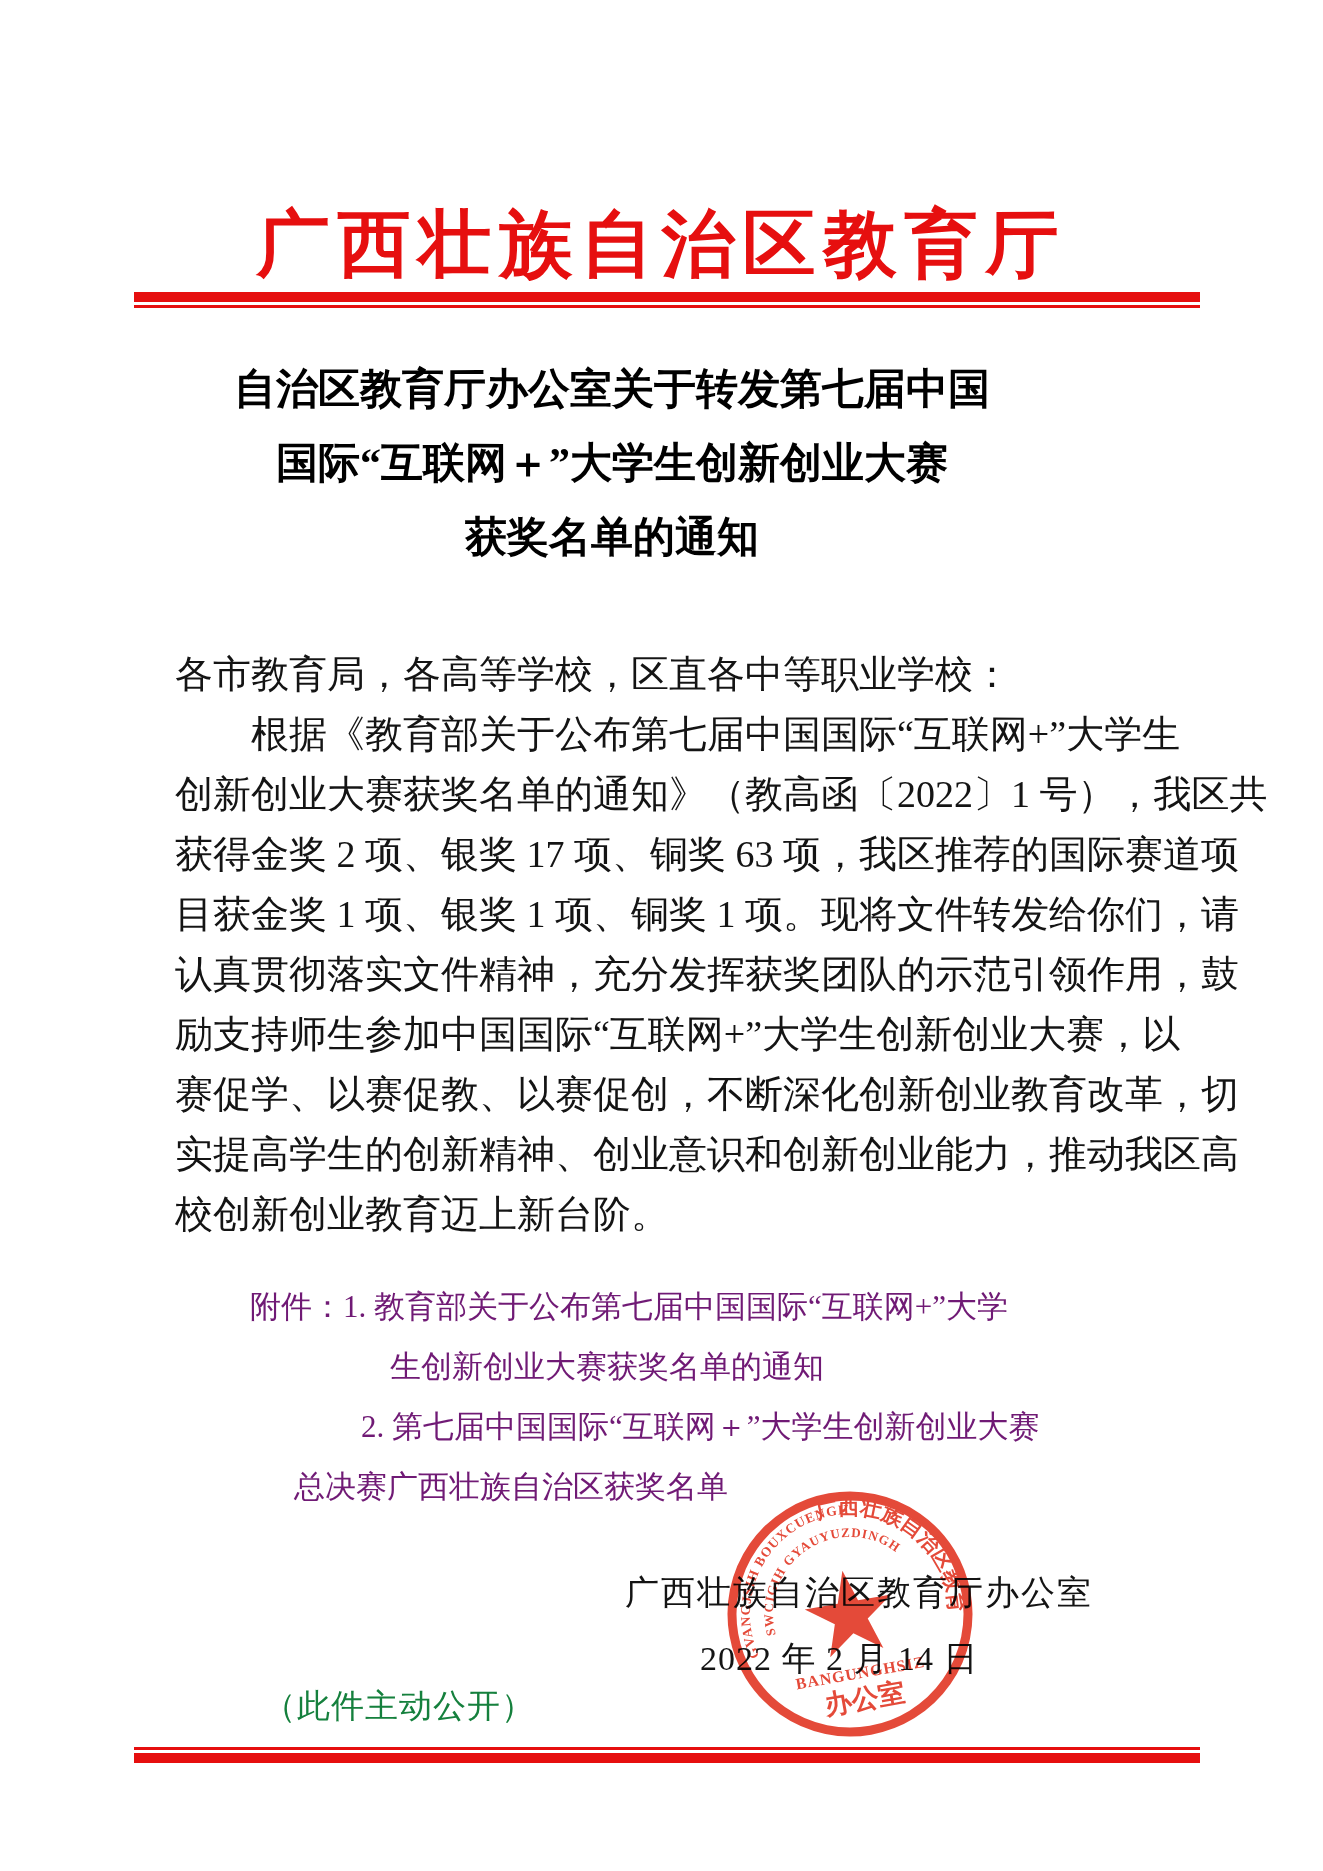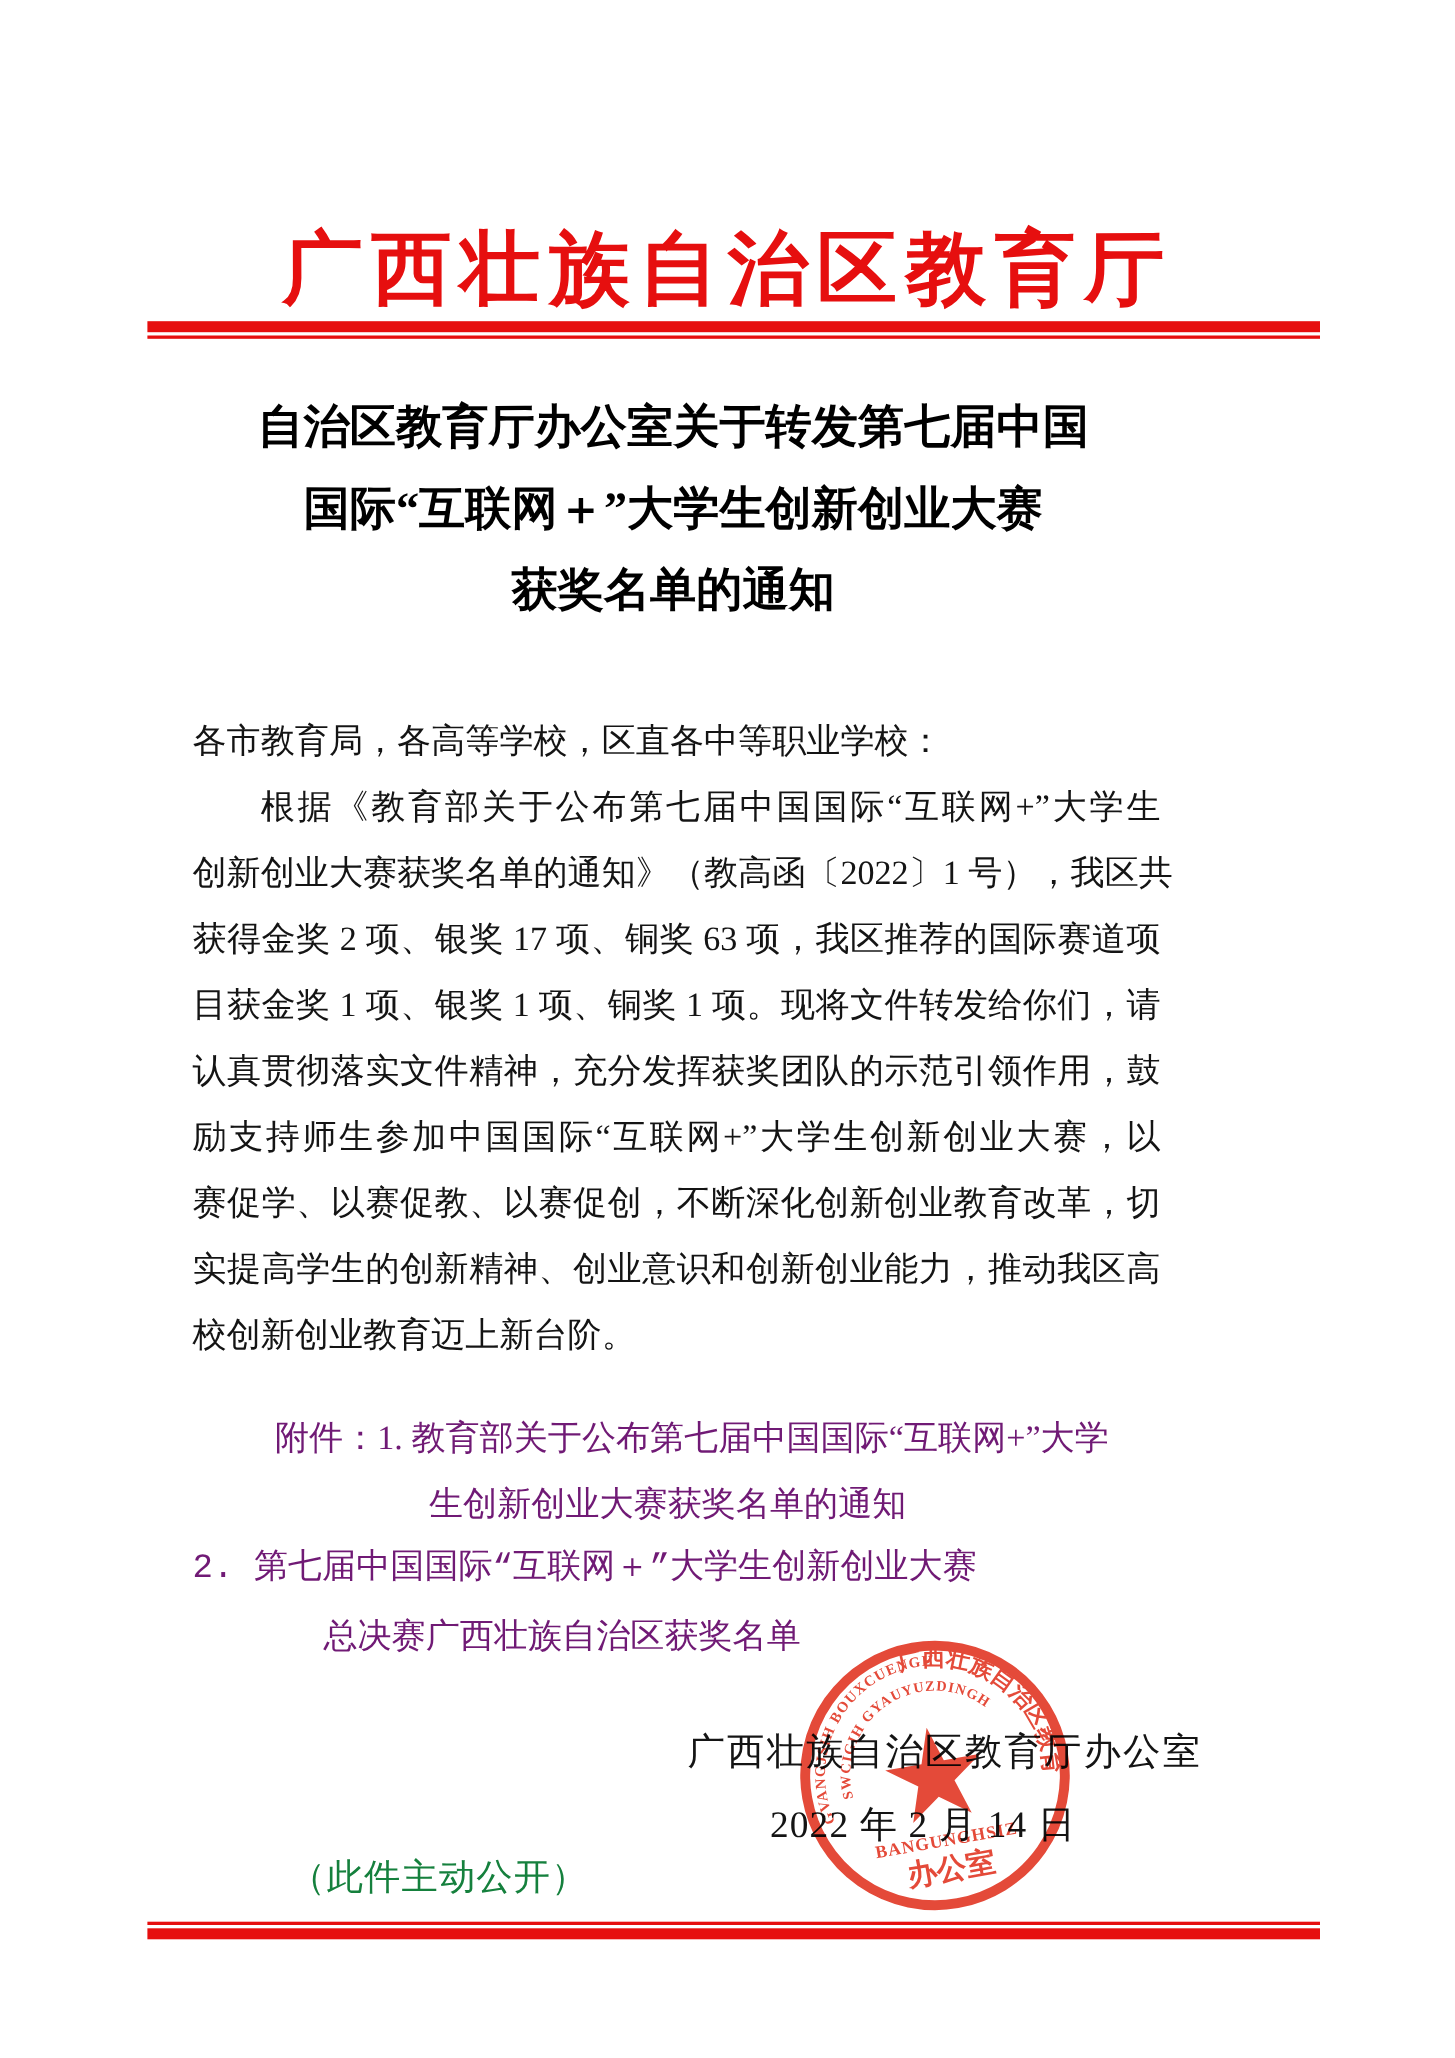--- a/index.html
+++ b/index.html
@@ -28,33 +28,33 @@
   
   .doc-title{
     position:absolute;top:352px;left:132px;width:960px;
     text-align:center;
     font-size:42px;line-height:74px;font-weight:bold;color:#000;
     white-space:nowrap;
   }
   
   .body-block{
     position:absolute;top:644px;left:175px;width:880px;
-    font-size:31px;color:#141414;
+    font-size:38px;color:#141414;
   }
   .bline{height:60px;line-height:60px;white-space:nowrap;overflow:visible;}
   .j{text-align:justify;text-align-last:justify;}
   .indent{text-indent:2em;}
   
   .att-block{
     position:absolute;top:1277px;left:175px;width:920px;
     font-size:31px;color:#701a75;
   }
   .att-l1{margin-left:75px;}
   .att-l2{margin-left:215px;}
-  .att-l3{font-family:Liberation Mono, monospace;}
+  .att-l3{margin-left:186px;}
   .att-l4{margin-left:119px;}
   
   .sig-office{
     position:absolute;top:1570px;left:625px;
     font-size:34px;letter-spacing:2px;white-space:nowrap;color:#141414;
   }
   .sig-date{
     position:absolute;top:1636px;left:700px;
     font-size:34px;letter-spacing:1px;white-space:nowrap;color:#141414;
   }

